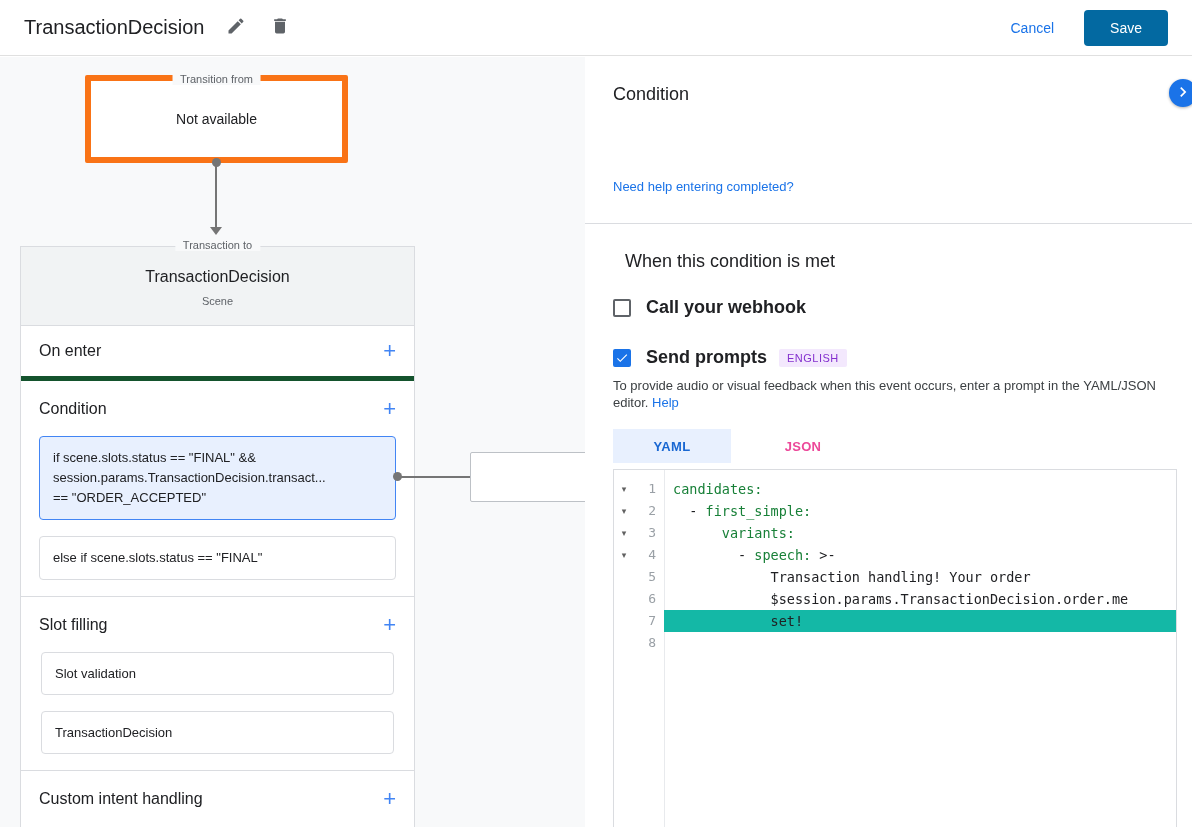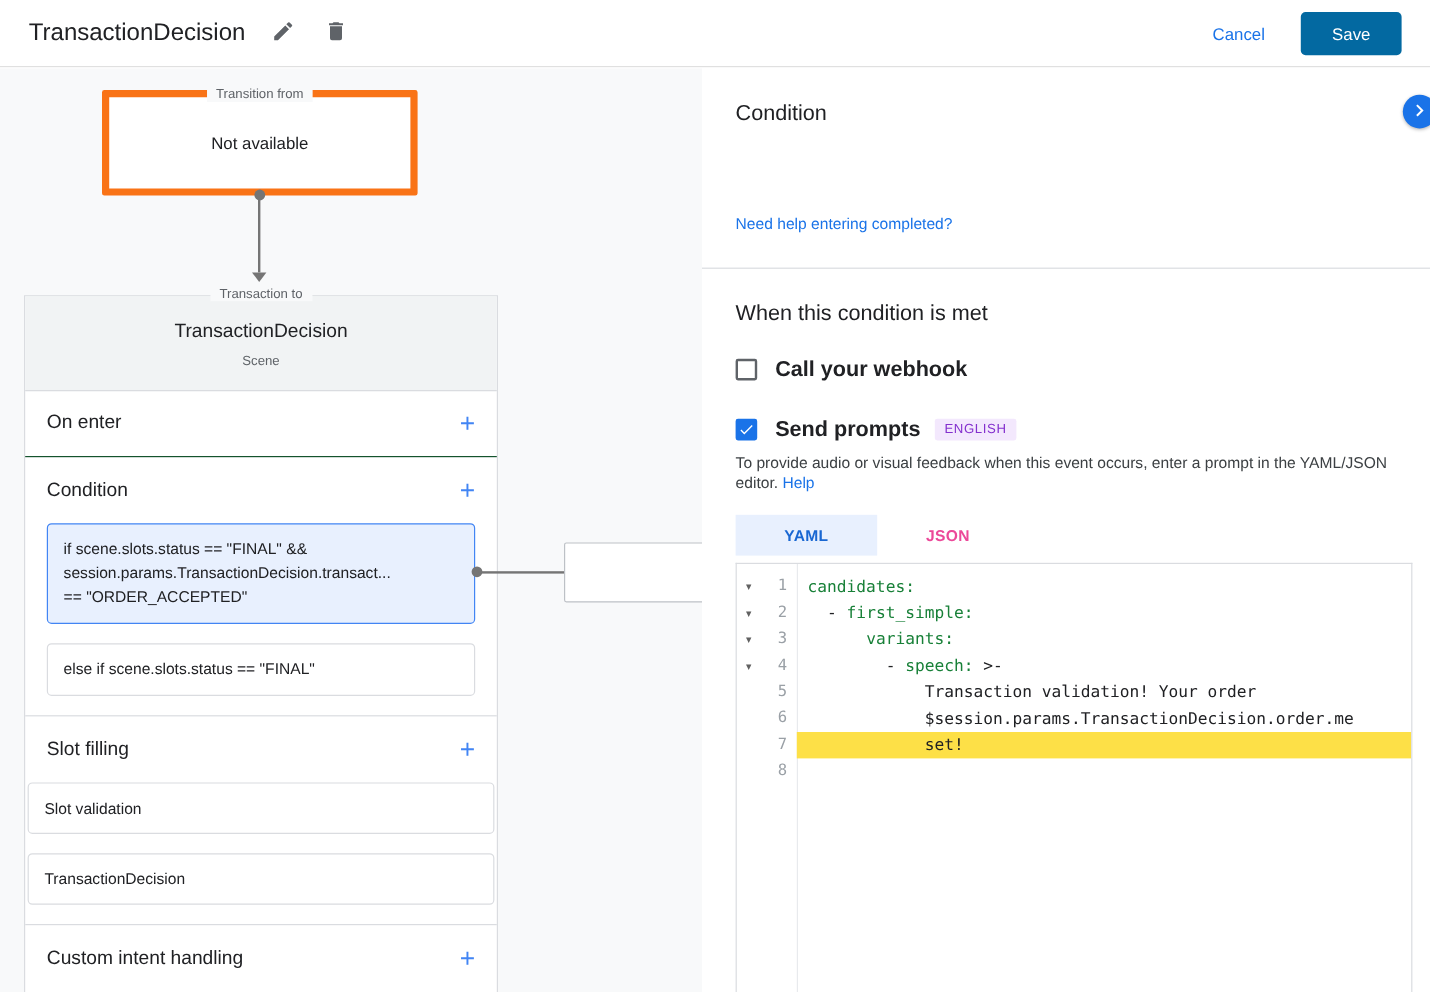--- a/index.html
+++ b/index.html
@@ -41,81 +41,81 @@
               border: 1px solid #bdc1c6; border-radius: 2px; cursor: pointer; }
 
   .scene-card { position: absolute; left: 20px; top: 189px; width: 395px; height: 660px;
                 background: #fff; border: 1px solid #dadce0; }
   .card-header { height: 79px; background: #f1f3f4; border-bottom: 1px solid #dadce0;
                  text-align: center; padding-top: 21px; }
   .scene-title { font-size: 16px; color: #202124; }
   .scene-sub { font-size: 11px; color: #5f6368; margin-top: 9px; }
   .section-row { height: 55px; display: flex; align-items: center; justify-content: space-between;
                  padding: 0 18px; font-size: 16px; color: #202124; }
-  .bordered { border-bottom: 1px solid #14532d; }
+  .bordered { border-bottom: 5px solid #14532d; }
   .section-block { border-bottom: 1px solid #dadce0; }
   .plus { font-size: 22px; color: #4285f4; line-height: 1; cursor: pointer; background: none;
           border: none; font-family: inherit; padding: 0; }
   .cond-item { margin: 0 18px 16px; border: 1px solid #dadce0; border-radius: 4px; background: #fff;
                padding: 11px 13px; font-size: 13px; line-height: 20px; color: #202124; cursor: pointer; }
   .cond-item.selected { background: #e8f0fe; border-color: #4285f4; }
   .cond-item div { white-space: nowrap; overflow: hidden; }
-  .slot-item { margin: 0 2px 16px; border: 1px solid #dadce0; border-radius: 4px; background: #fff;
+  .slot-item { margin: 0 20px 16px; border: 1px solid #dadce0; border-radius: 4px; background: #fff;
                padding: 13px 13px; font-size: 13px; color: #202124; cursor: pointer; }
 
   
   .right-panel { position: absolute; top: 57px; left: 585px; right: 0; bottom: 0;
                  background: #fff; overflow: hidden; }
   .panel-title { position: absolute; left: 28px; top: 27px; font-size: 18px; font-weight: 400; color: #202124; }
   .collapse-btn { position: absolute; right: -5px; top: 22px; width: 28px; height: 28px; border-radius: 50%;
                   background: #1a73e8; border: none; cursor: pointer; display: flex; align-items: center;
                   justify-content: center; padding: 0; box-shadow: 0 1px 3px rgba(0,0,0,.3); }
   .collapse-btn svg { width: 20px; height: 20px; fill: #fff; }
   .if-row { position: absolute; left: 28px; top: 74px; right: 15px; height: 38px; display: flex; }
   .if-chip { width: 30px; border: 1px solid #dadce0; border-right: none; display: flex; align-items: center;
              justify-content: center; font-size: 14px; color: #202124; background: #fff; flex: none; }
   .cond-input { flex: 1; border: 1px solid #dadce0; padding: 0 10px; font-size: 14px; color: #202124;
                 font-family: inherit; outline: none; background: #fff; min-width: 0; }
   .help-link { position: absolute; left: 28px; top: 122px; font-size: 13px; color: #1a73e8;
                text-decoration: none; cursor: pointer; }
   .panel-divider { position: absolute; left: 0; right: 0; top: 166px; height: 1px; background: #dadce0; }
-  .when-title { position: absolute; left: 28px; top: 194px; font-size: 18px; font-weight: 400; color: #202124; }
+  .when-title { position: absolute; left: 40px; top: 194px; font-size: 18px; font-weight: 400; color: #202124; }
   .check-row { position: absolute; left: 28px; display: flex; align-items: center; }
   .row-webhook { top: 240px; }
   .row-prompts { top: 290px; }
   .checkbox { width: 18px; height: 18px; border: 2px solid #5f6368; border-radius: 2px; background: #fff;
               cursor: pointer; display: flex; align-items: center; justify-content: center; flex: none; }
   .checkbox svg { display: none; width: 16px; height: 16px; fill: #fff; }
   .checkbox.checked { background: #1a73e8; border-color: #1a73e8; }
   .checkbox.checked svg { display: block; }
   .check-label { margin-left: 15px; font-size: 18px; font-weight: 700; color: #202124; }
   .badge { margin-left: 12px; background: #f3e8fd; color: #8430ce; font-size: 11px; font-weight: 500;
            letter-spacing: .5px; padding: 3px 8px; border-radius: 2px; }
   .desc { position: absolute; left: 28px; top: 320px; width: 552px; font-size: 13px; line-height: 17px;
           color: #3c4043; }
   .desc a { color: #1a73e8; text-decoration: none; cursor: pointer; }
-  .tabs { position: absolute; left: 28px; top: 372px; display: flex; height: 34px; }
+  .tabs { position: absolute; left: 28px; top: 372px; display: flex; height: 34px; gap: 13px; }
   .tab { width: 118px; display: flex; align-items: center; justify-content: center; font-size: 13px;
          font-weight: 600; letter-spacing: .3px; color: #ec4899; cursor: pointer; border: none;
          background: transparent; font-family: inherit; }
   .tab.active { background: #e8f0fe; color: #1967d2; }
 
   
   .editor { position: absolute; left: 28px; top: 412px; right: 15px; bottom: 0;
             border: 1px solid #dadce0; border-bottom: none; background: #fff;
             font-family: "DejaVu Sans Mono", monospace; font-size: 13.5px; overflow: hidden; }
   .editor::before { content: ""; position: absolute; left: 50px; top: 0; bottom: 0; width: 1px;
                     background: #e8eaed; }
   .editor-lines { padding-top: 8px; position: relative; }
   .code-line { display: flex; height: 22px; line-height: 22px; }
   .fold { width: 20px; flex: none; text-align: center; font-size: 9px; color: #616161; cursor: pointer;
           font-family: "Liberation Sans", sans-serif; }
   .lnum { width: 30px; flex: none; text-align: right; padding-right: 8px; color: #9aa0a6; font-size: 13px; }
   .code { flex: 1; padding-left: 9px; white-space: pre; overflow: hidden; color: #202124; }
-  .code-line.hl .code { background: #fde047; }
+  .code-line.hl .code { background: #14b8a6; }
   .tok-key { color: #188038; }
   .tok-plain { color: #202124; }
 </style>
 </head>
 <body>
 
 <div class="app">
 
   <header class="topbar">
     <div class="title-group">
@@ -264,21 +264,21 @@
             <span class="code"><span class="tok-plain">      </span><span class="tok-key">variants:</span></span>
           </div>
           <div class="code-line">
             <span class="fold">▾</span>
             <span class="lnum">4</span>
             <span class="code"><span class="tok-plain">        - </span><span class="tok-key">speech:</span><span class="tok-plain"> &gt;-</span></span>
           </div>
           <div class="code-line">
             <span class="fold"></span>
             <span class="lnum">5</span>
-            <span class="code"><span class="tok-plain">            Transaction validation! Your order</span></span>
+            <span class="code"><span class="tok-plain">            Transaction handling! Your order</span></span>
           </div>
           <div class="code-line">
             <span class="fold"></span>
             <span class="lnum">6</span>
             <span class="code"><span class="tok-plain">            $session.params.TransactionDecision.order.me</span></span>
           </div>
           <div class="code-line hl">
             <span class="fold"></span>
             <span class="lnum">7</span>
             <span class="code"><span class="tok-plain">            set!</span></span>

